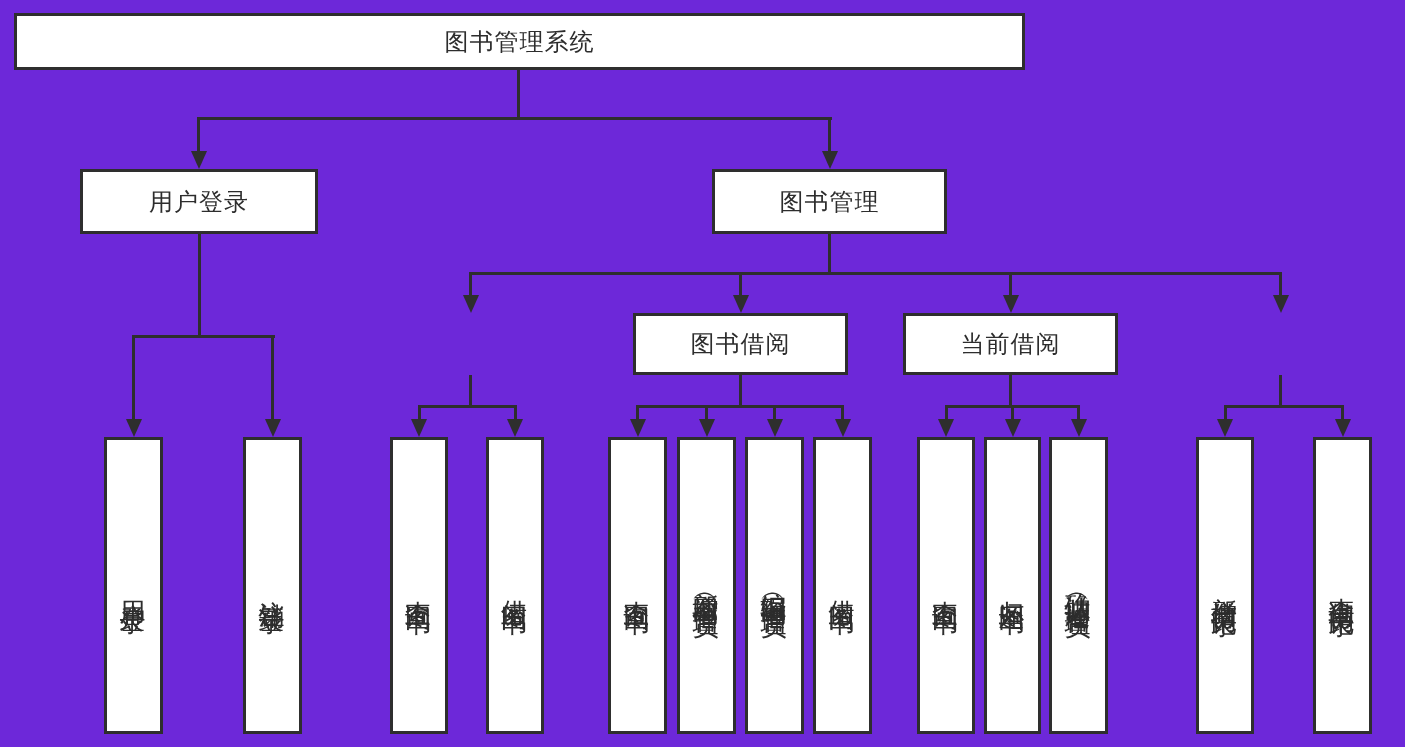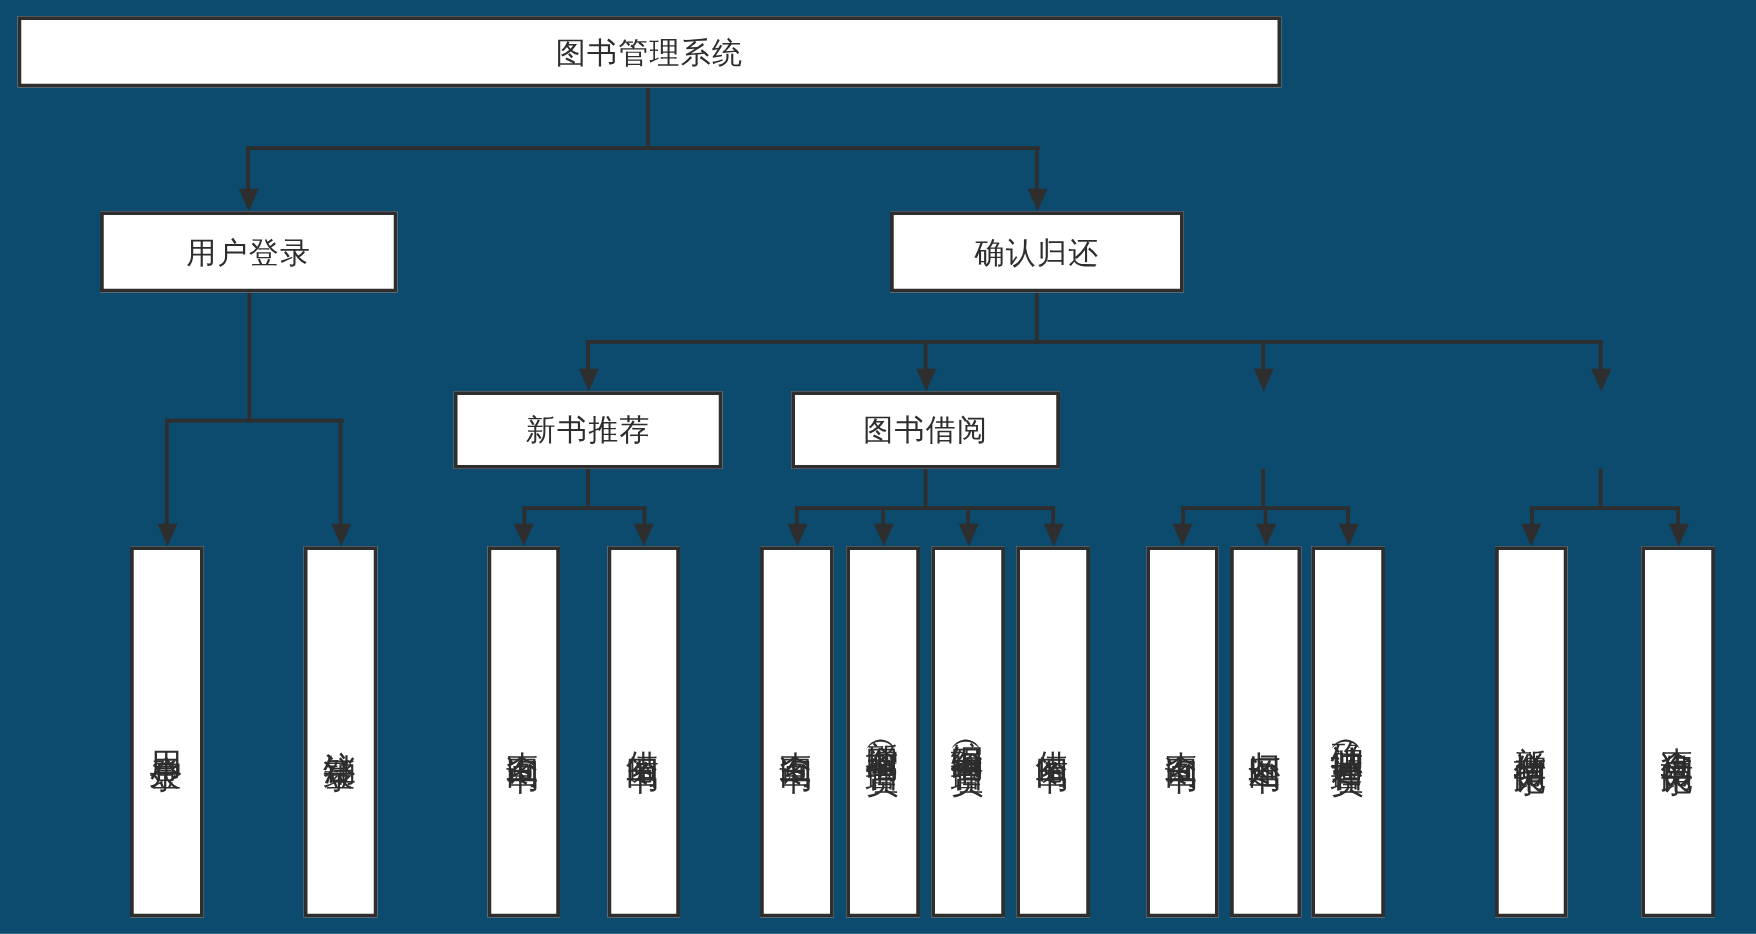--- a/index.html
+++ b/index.html
@@ -3,21 +3,21 @@
 <meta charset="utf-8">
 <style>
   html,body { margin:0; padding:0; }
   body {
     font-family: "Liberation Sans", sans-serif;
     background:#fff;
   }
   .canvas {
     position:relative;
     width:1405px; height:747px;
-    background:#0c4a6e;
+    background:#6d28d9;
     overflow:hidden;
   }
   .box {
     position:absolute;
     background:#ffffff;
     border:3px solid #2e2e2e;
     box-sizing:border-box;
     display:flex;
     align-items:center;
     justify-content:center;
@@ -75,46 +75,46 @@
   <div class="hline" style="left:197px; top:117px; width:635px;"></div>
   <div class="vline" style="left:197px; top:117px; height:37px;"></div>
   <div class="arrow" style="left:191px; top:151px;"></div>
   <div class="vline" style="left:828px; top:117px; height:37px;"></div>
   <div class="arrow" style="left:822px; top:151px;"></div>
 
   <div class="box" style="left:80px; top:169px; width:238px; height:65px;">
     <span class="hlabel">用户登录</span>
   </div>
   <div class="box" style="left:712px; top:169px; width:235px; height:65px;">
-    <span class="hlabel">确认归还</span>
+    <span class="hlabel">图书管理</span>
   </div>
 
   <div class="vline" style="left:198px; top:234px; height:104px;"></div>
   <div class="hline" style="left:132px; top:335px; width:143px;"></div>
   <div class="vline" style="left:132px; top:335px; height:86px;"></div>
   <div class="arrow" style="left:126px; top:419px;"></div>
   <div class="vline" style="left:271px; top:335px; height:86px;"></div>
   <div class="arrow" style="left:265px; top:419px;"></div>
 
   <div class="vline" style="left:828px; top:234px; height:41px;"></div>
   <div class="hline" style="left:469px; top:272px; width:813px;"></div>
   <div class="vline" style="left:469px; top:272px; height:26px;"></div>
   <div class="arrow" style="left:463px; top:295px;"></div>
   <div class="vline" style="left:739px; top:272px; height:26px;"></div>
   <div class="arrow" style="left:733px; top:295px;"></div>
   <div class="vline" style="left:1009px; top:272px; height:26px;"></div>
   <div class="arrow" style="left:1003px; top:295px;"></div>
   <div class="vline" style="left:1279px; top:272px; height:26px;"></div>
   <div class="arrow" style="left:1273px; top:295px;"></div>
 
-  <div class="box" style="left:363px; top:313px; width:215px; height:62px;">
-    <span class="hlabel">新书推荐</span>
-  </div>
   <div class="box" style="left:633px; top:313px; width:215px; height:62px;justify-content:center;">
     <span class="hlabel">图书借阅</span>
+  </div>
+  <div class="box" style="left:903px; top:313px; width:215px; height:62px;">
+    <span class="hlabel">当前借阅</span>
   </div>
 
   <div class="vline" style="left:469px; top:375px; height:33px;"></div>
   <div class="hline" style="left:418px; top:405px; width:99px;"></div>
   <div class="vline" style="left:418px; top:405px; height:18px;"></div>
   <div class="arrow" style="left:411px; top:419px;"></div>
   <div class="vline" style="left:514px; top:405px; height:18px;"></div>
   <div class="arrow" style="left:507px; top:419px;"></div>
 
   <div class="vline" style="left:739px; top:375px; height:33px;"></div>

